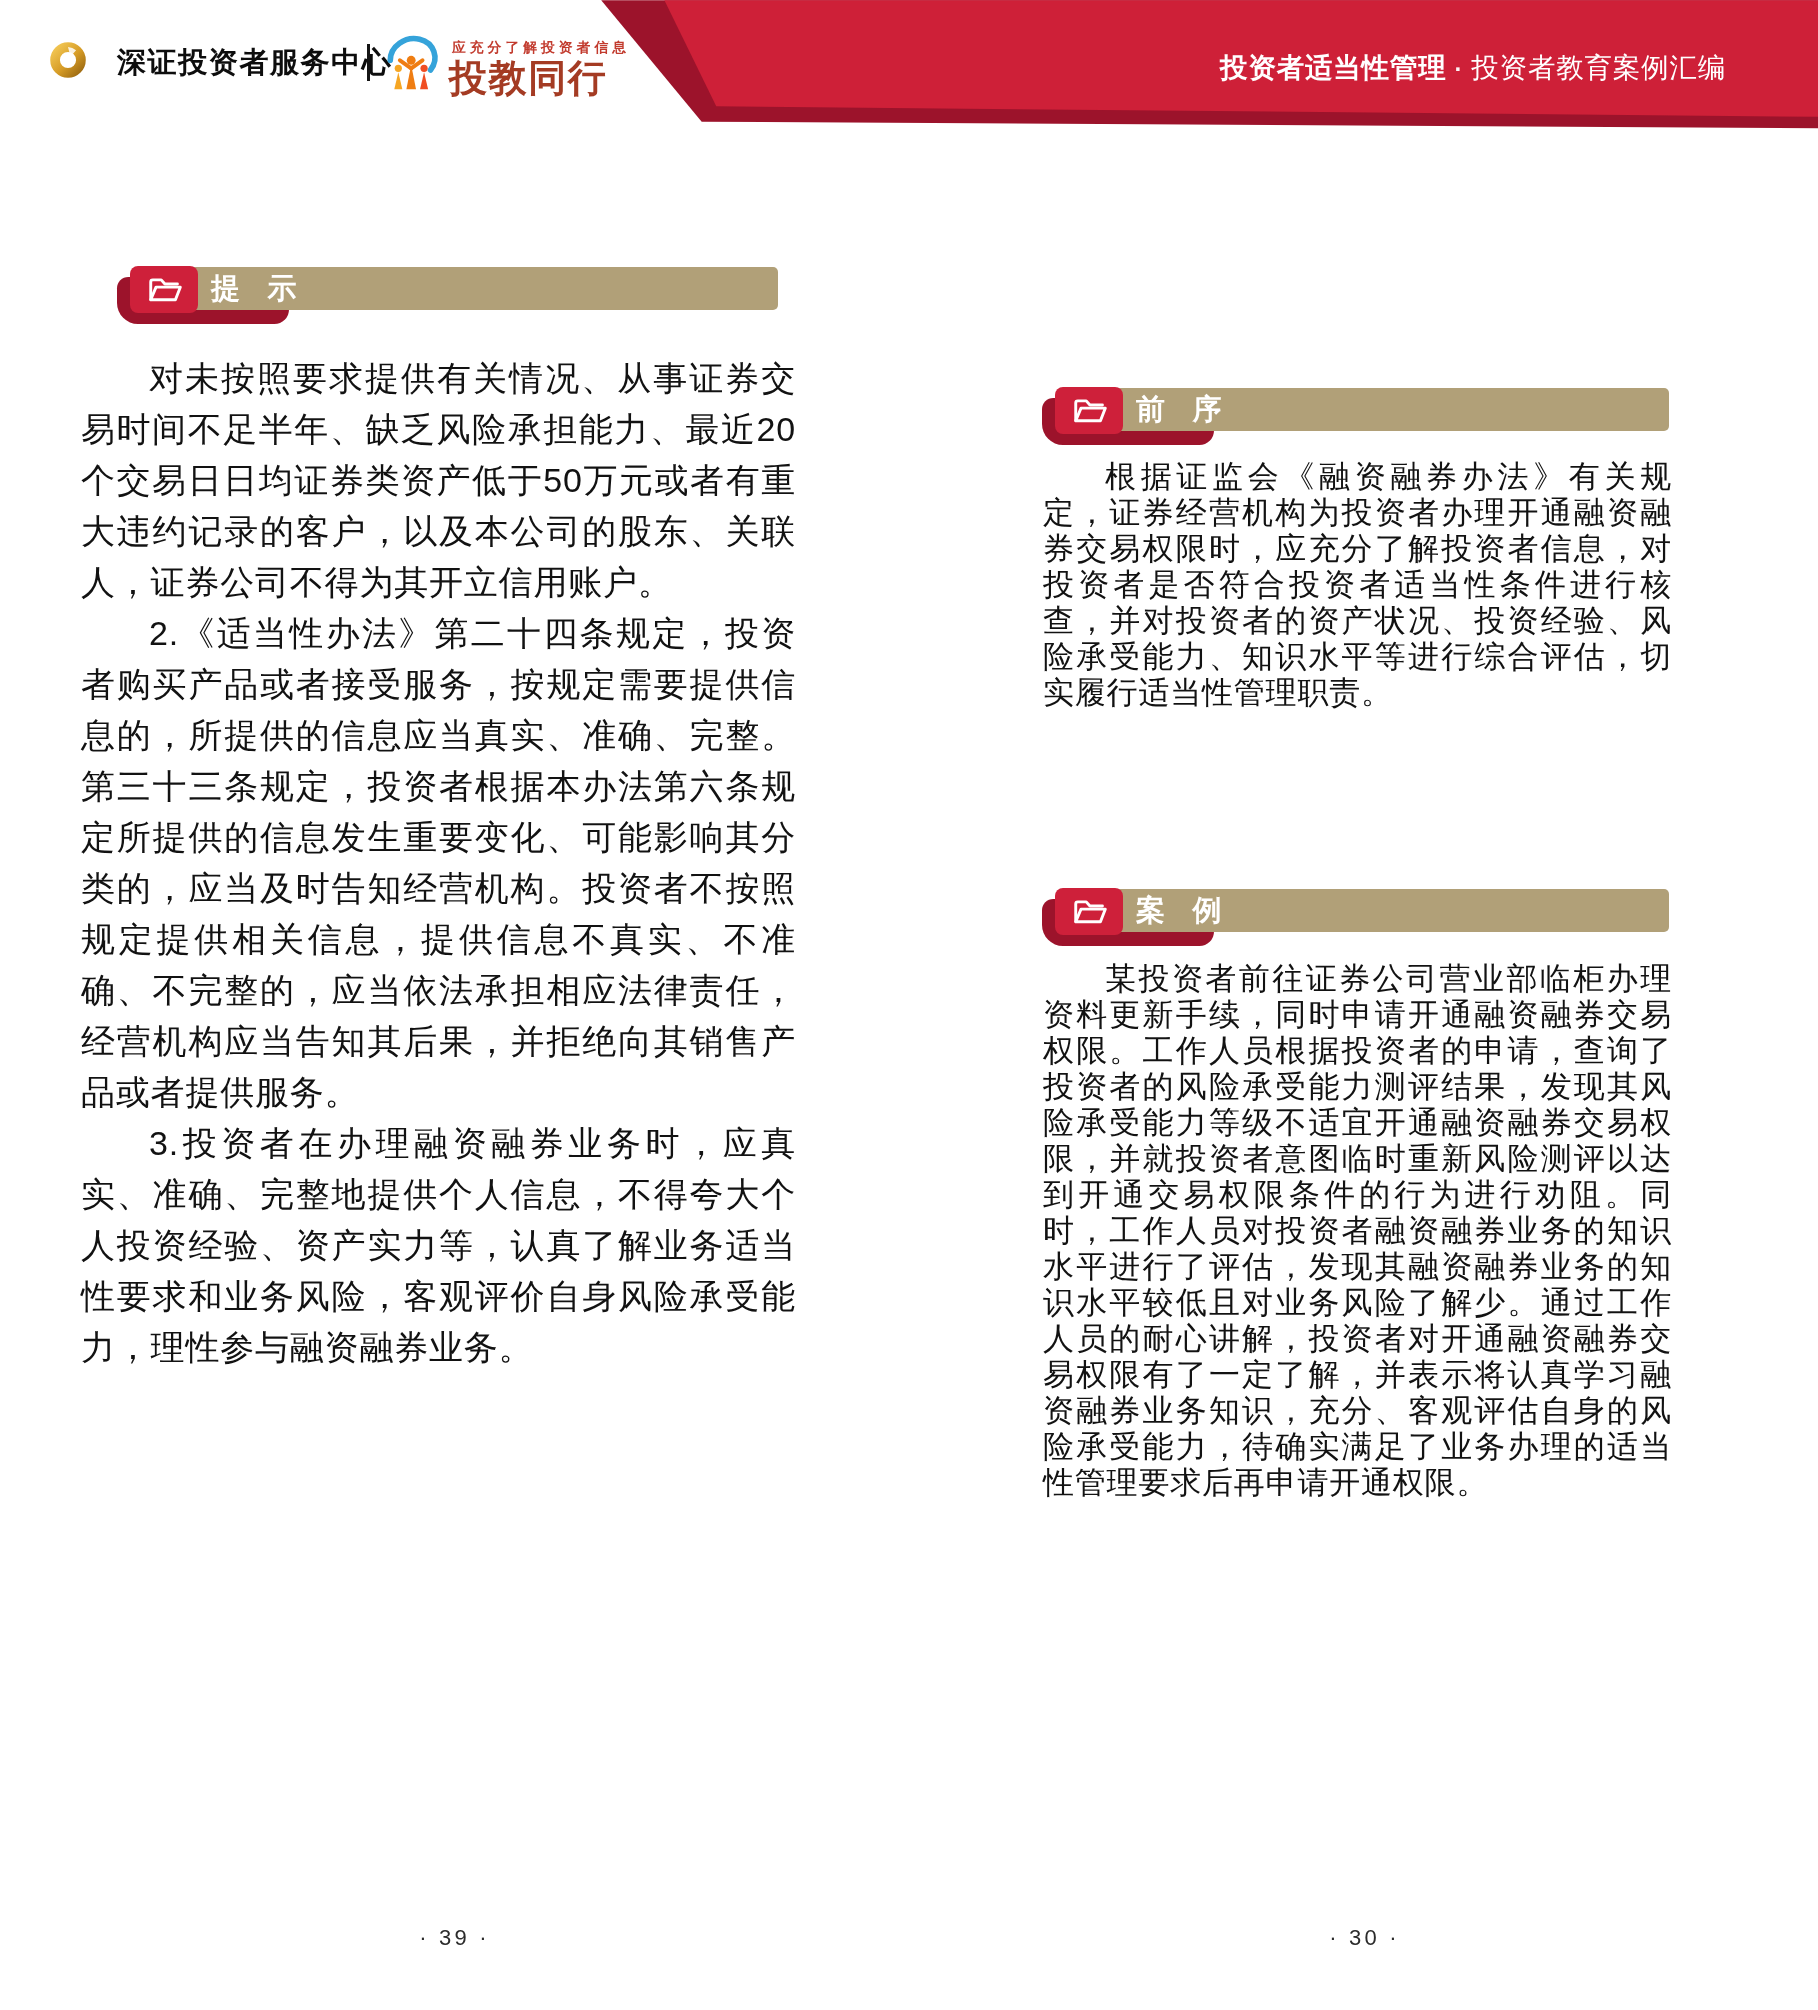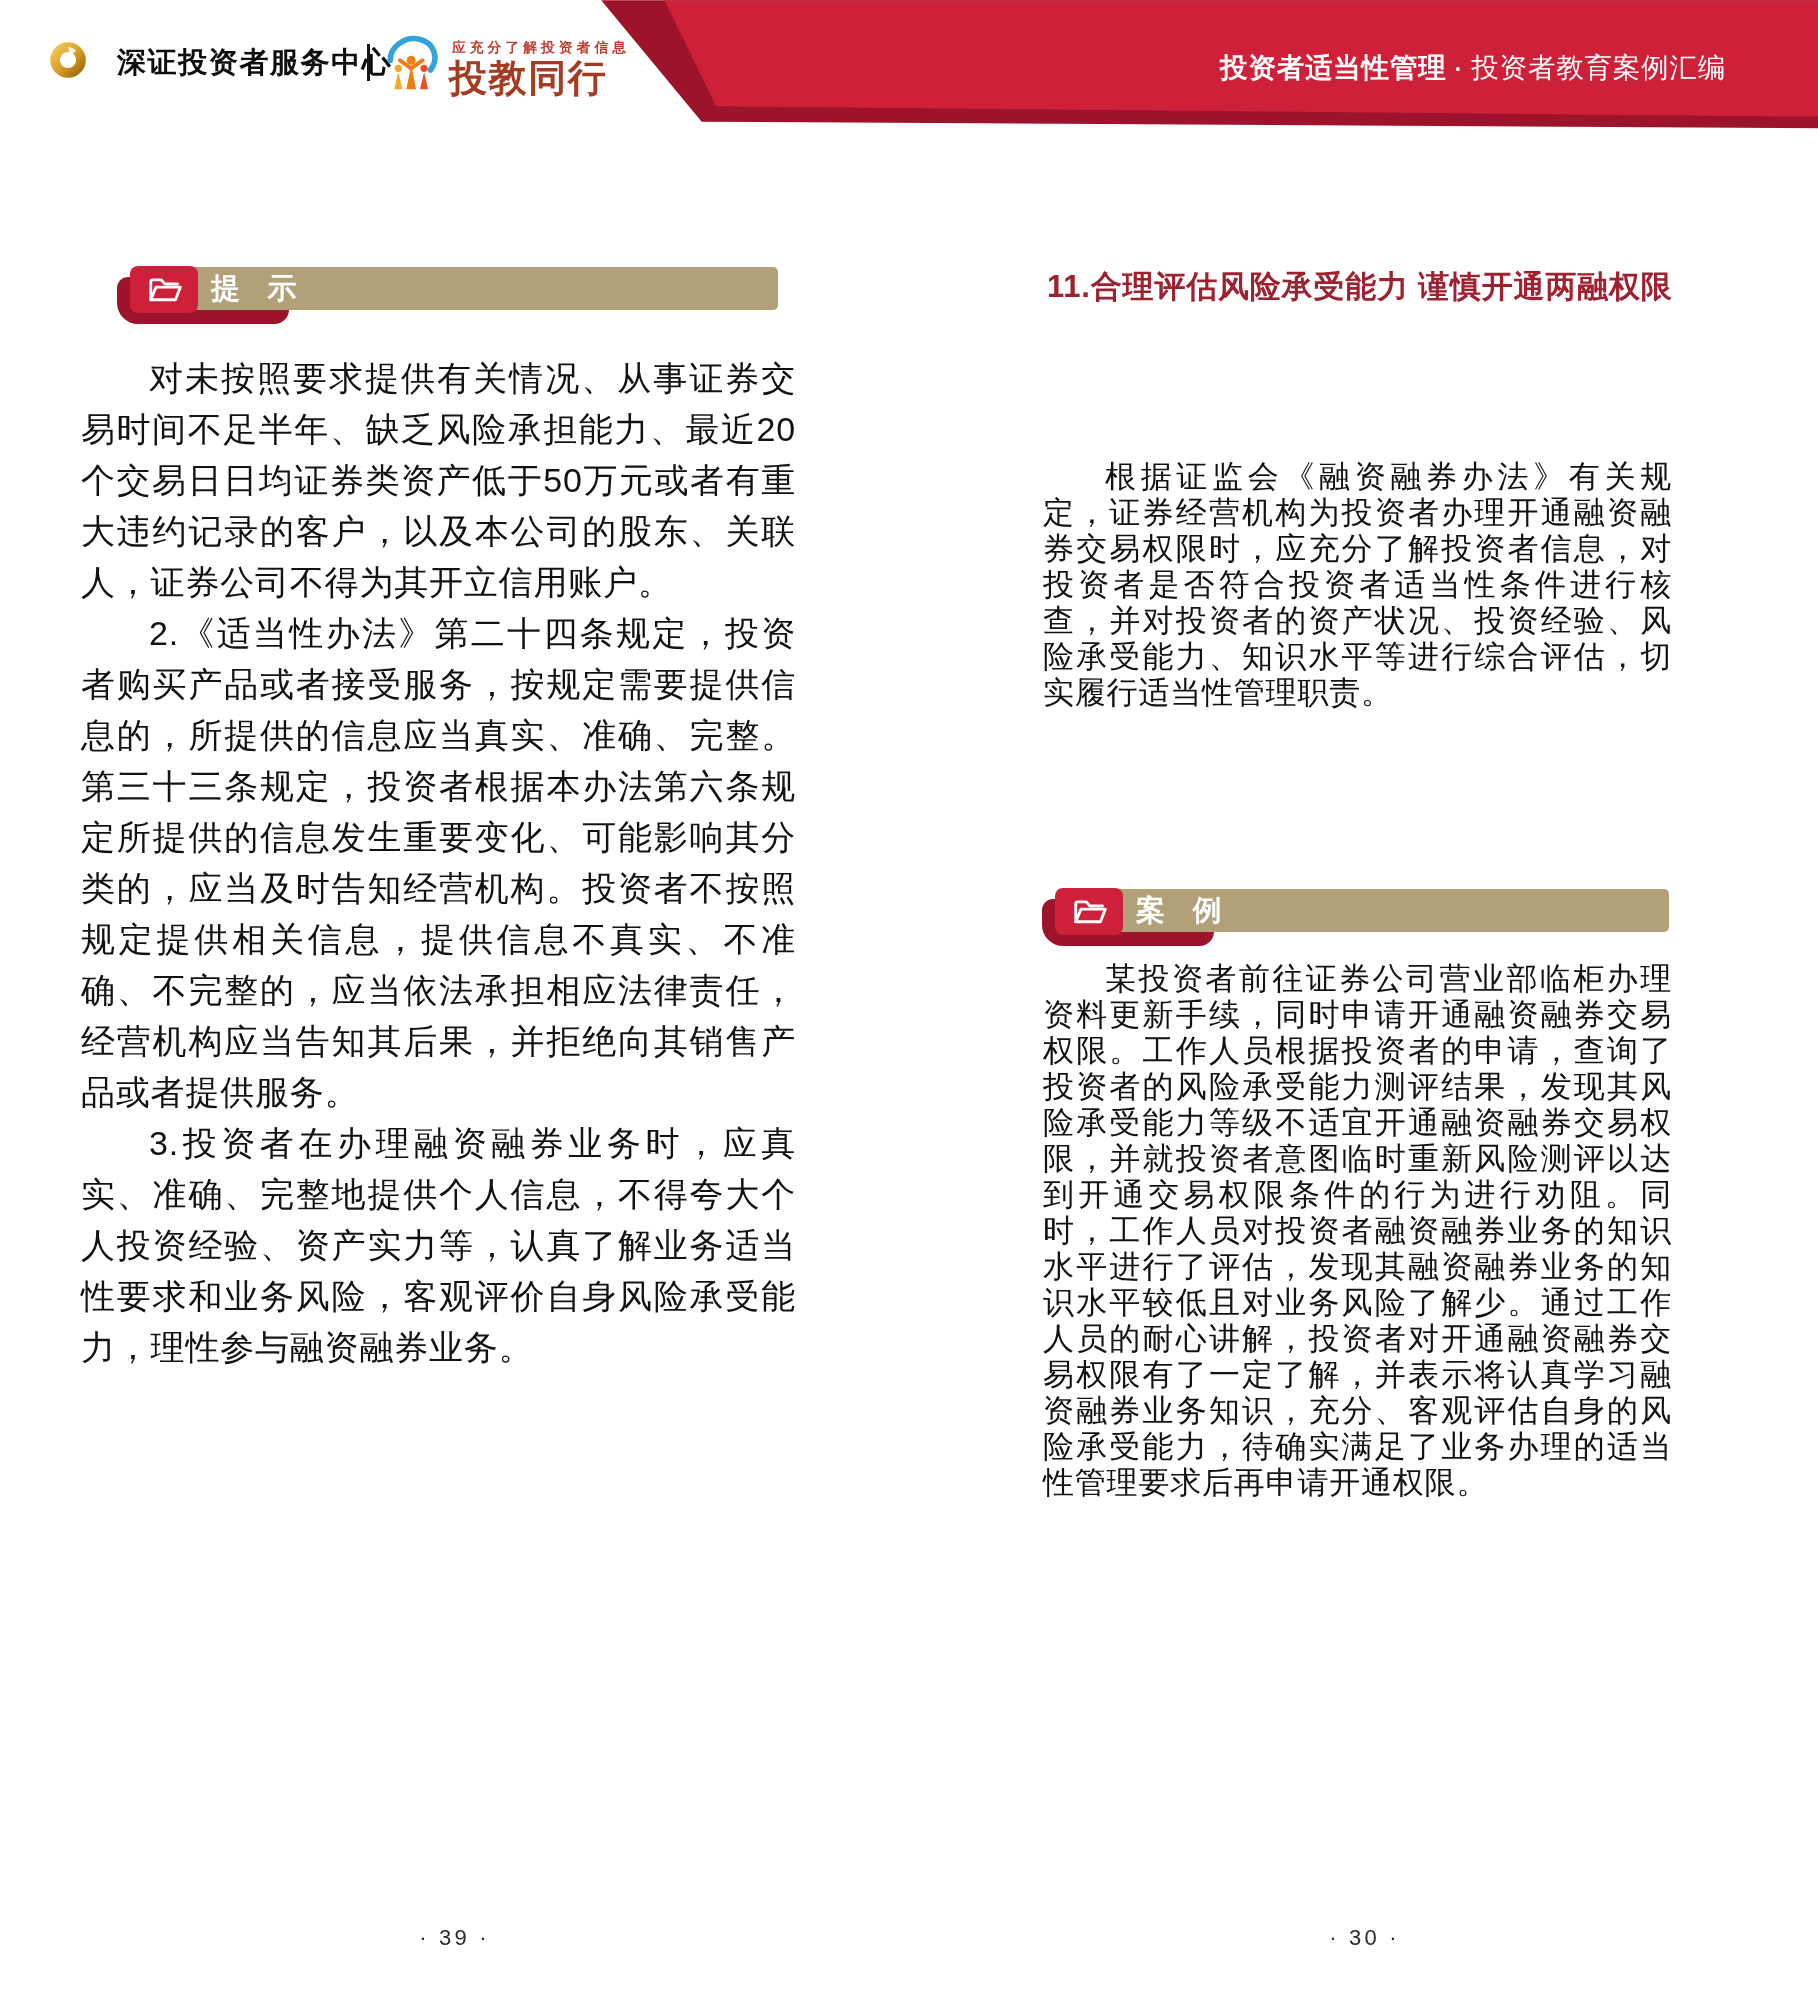--- a/index.html
+++ b/index.html
@@ -123,22 +123,32 @@
   </div>
 
   <div id="left-body" class="col-body">
     <p class="para">对未按照要求提供有关情况、从事证券交易时间不足半年、缺乏风险承担能力、最近20个交易日日均证券类资产低于50万元或者有重大违约记录的客户，以及本公司的股东、关联人，证券公司不得为其开立信用账户。</p>
     <p class="para">2.《适当性办法》第二十四条规定，投资者购买产品或者接受服务，按规定需要提供信息的，所提供的信息应当真实、准确、完整。第三十三条规定，投资者根据本办法第六条规定所提供的信息发生重要变化、可能影响其分类的，应当及时告知经营机构。投资者不按照规定提供相关信息，提供信息不真实、不准确、不完整的，应当依法承担相应法律责任，经营机构应当告知其后果，并拒绝向其销售产品或者提供服务。</p>
     <p class="para">3.投资者在办理融资融券业务时，应真实、准确、完整地提供个人信息，不得夸大个人投资经验、资产实力等，认真了解业务适当性要求和业务风险，客观评价自身风险承受能力，理性参与融资融券业务。</p>
   </div>
 
   <div id="folio-left" class="folio">· 39 ·</div>
 
-  <div id="right-heading">11.合理评估风险承受能力 谨慎开通两融权限</div>
 
+  <div class="badge" id="preface-badge" style="left:1042px;top:387px;width:627px;">
+    <div class="shadow"></div>
+    <div class="bar"></div>
+    <div class="square">
+      <svg width="41" height="34" viewBox="0 0 50 42">
+        <path d="M8 33 V11 a2.5 2.5 0 0 1 2.5-2.5 H21 l4.5 5 H41" fill="none" stroke="#ffffff" stroke-width="3.6" stroke-linejoin="round" stroke-linecap="round"></path>
+        <path d="M8 33 L14.5 17.5 H44.5 L38.5 33 Z" fill="none" stroke="#ffffff" stroke-width="3.6" stroke-linejoin="round"></path>
+      </svg>
+    </div>
+    <div class="label">前 序</div>
+  </div>
 
   <div id="preface-body" class="col-body">
     <p class="para">根据证监会《融资融券办法》有关规定，证券经营机构为投资者办理开通融资融券交易权限时，应充分了解投资者信息，对投资者是否符合投资者适当性条件进行核查，并对投资者的资产状况、投资经验、风险承受能力、知识水平等进行综合评估，切实履行适当性管理职责。</p>
   </div>
 
   <div class="badge" id="case-badge" style="left:1042px;top:888px;width:627px;">
     <div class="shadow"></div>
     <div class="bar"></div>
     <div class="square">
       <svg width="41" height="34" viewBox="0 0 50 42">

